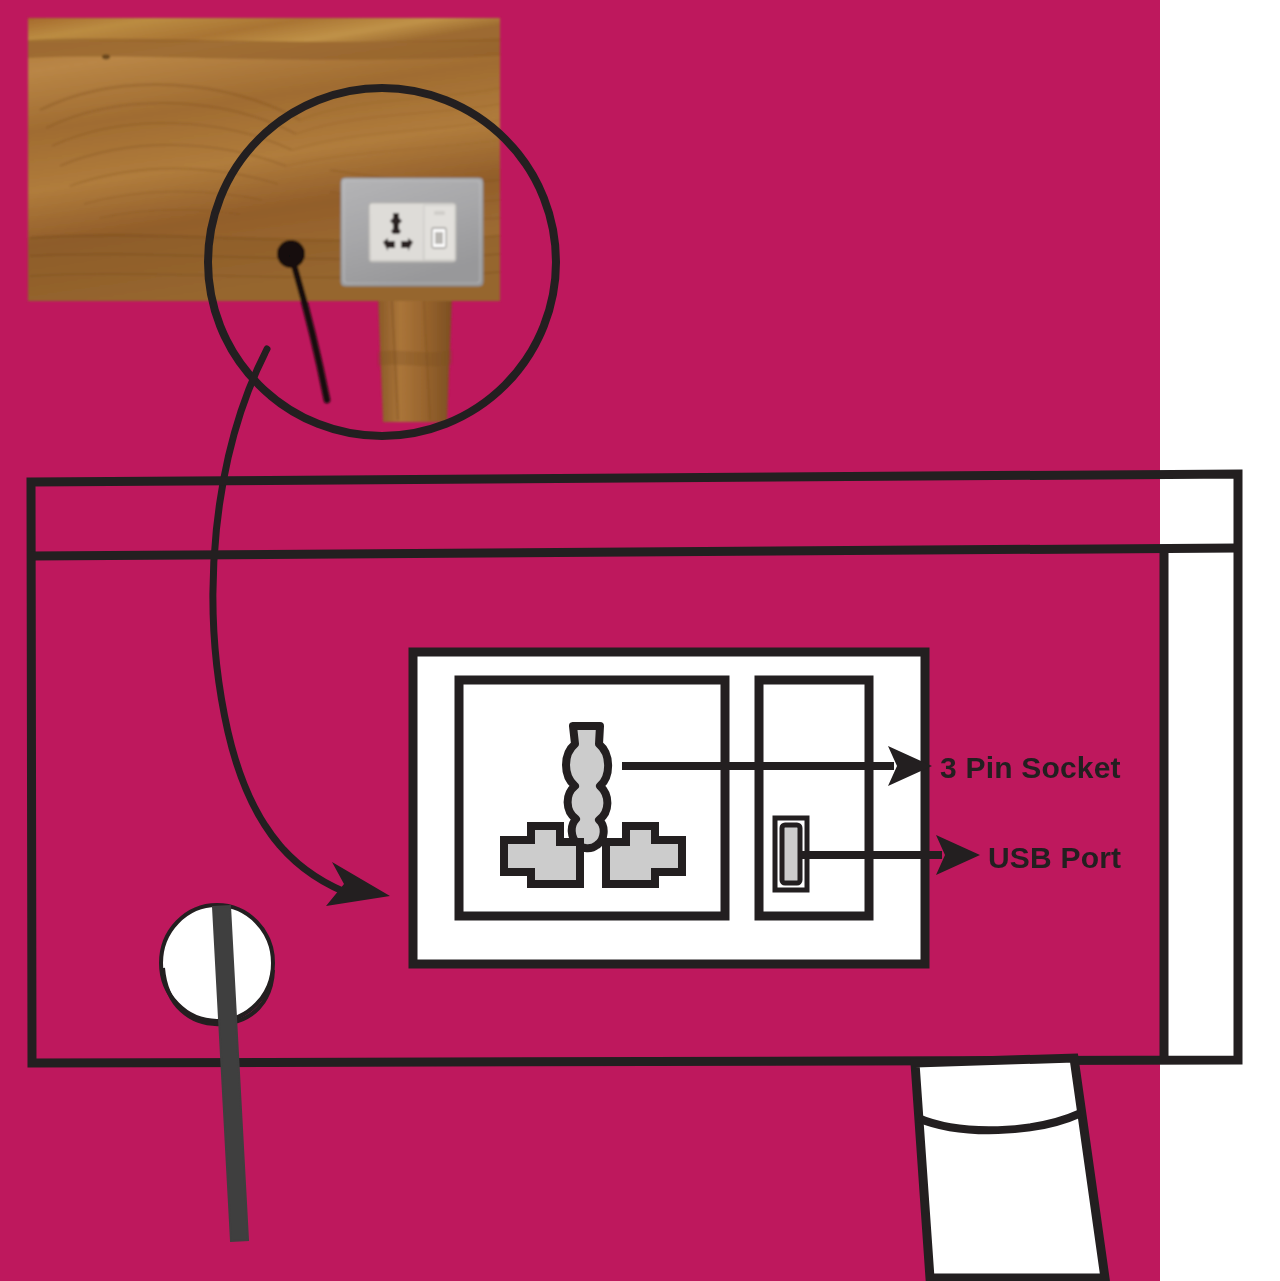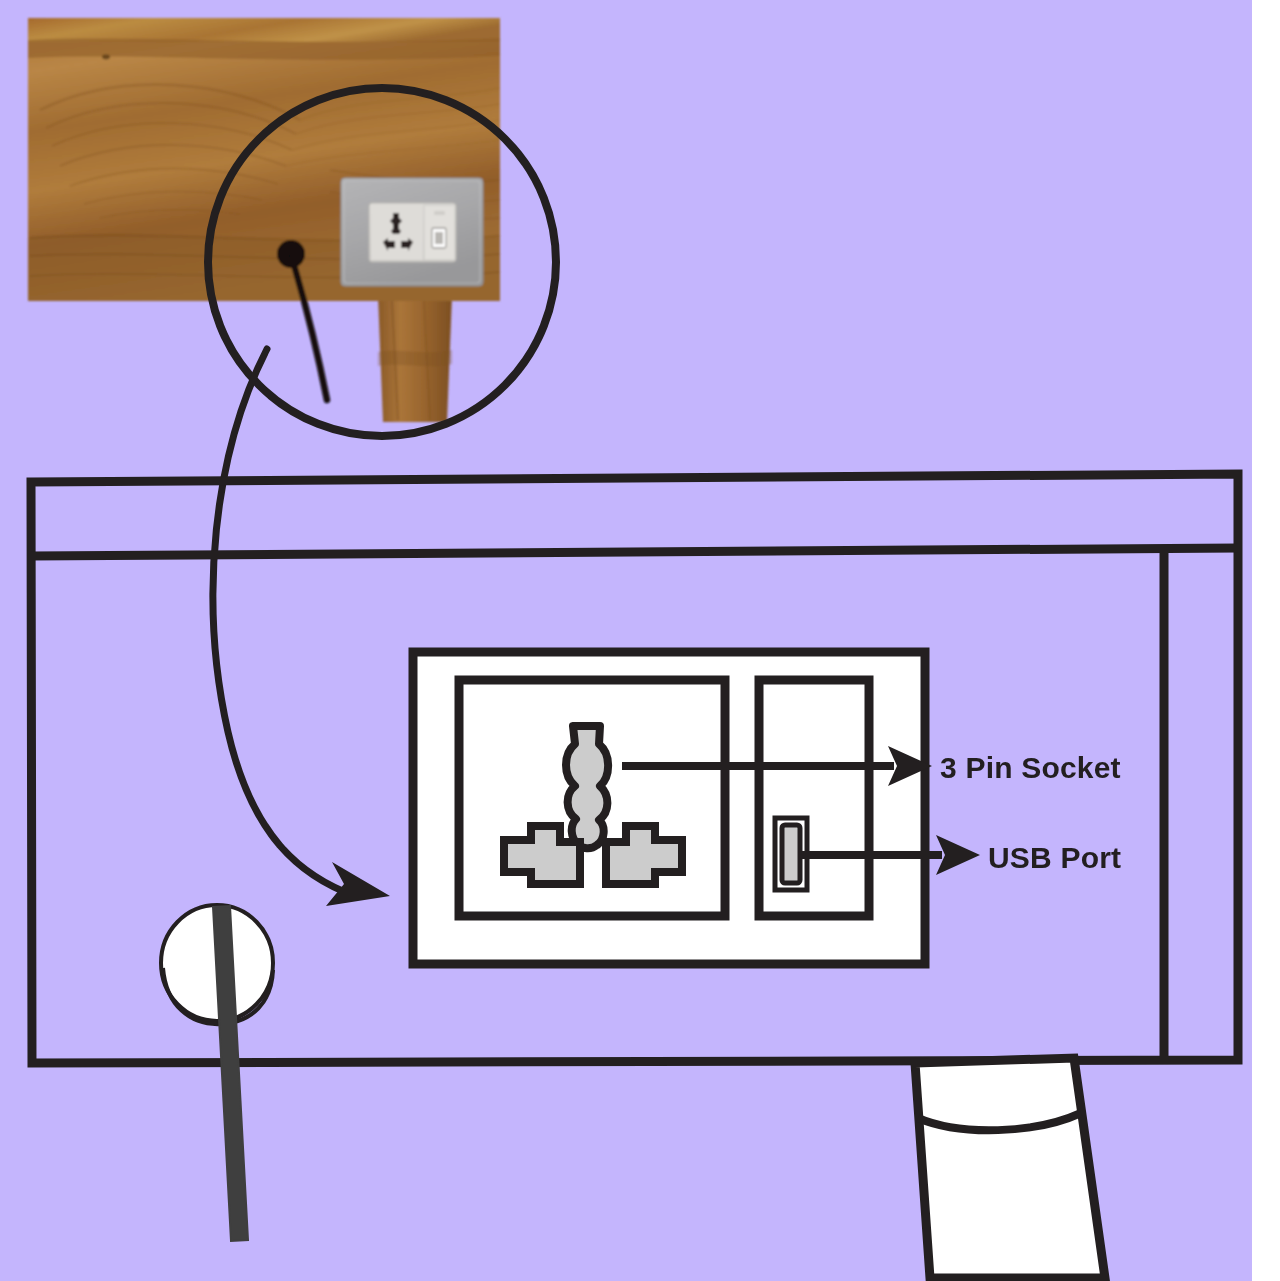--- a/index.html
+++ b/index.html
@@ -9,23 +9,23 @@
   }
   body {
     width: 1280px;
     height: 1281px;
     font-family: "Liberation Sans", sans-serif;
     position: relative;
     overflow: hidden;
   }
   #stage {
     position: relative;
-    width: 1252px;
+    width: 1160px;
     height: 1281px;
-    background: #c4b5fd;
+    background: #be185d;
   }
   #stage > svg {
     position: absolute;
     top: 0;
     left: 0;
     width: 1280px;
     height: 1281px;
   }
   .callout-label {
     font-family: "Liberation Sans", sans-serif;

